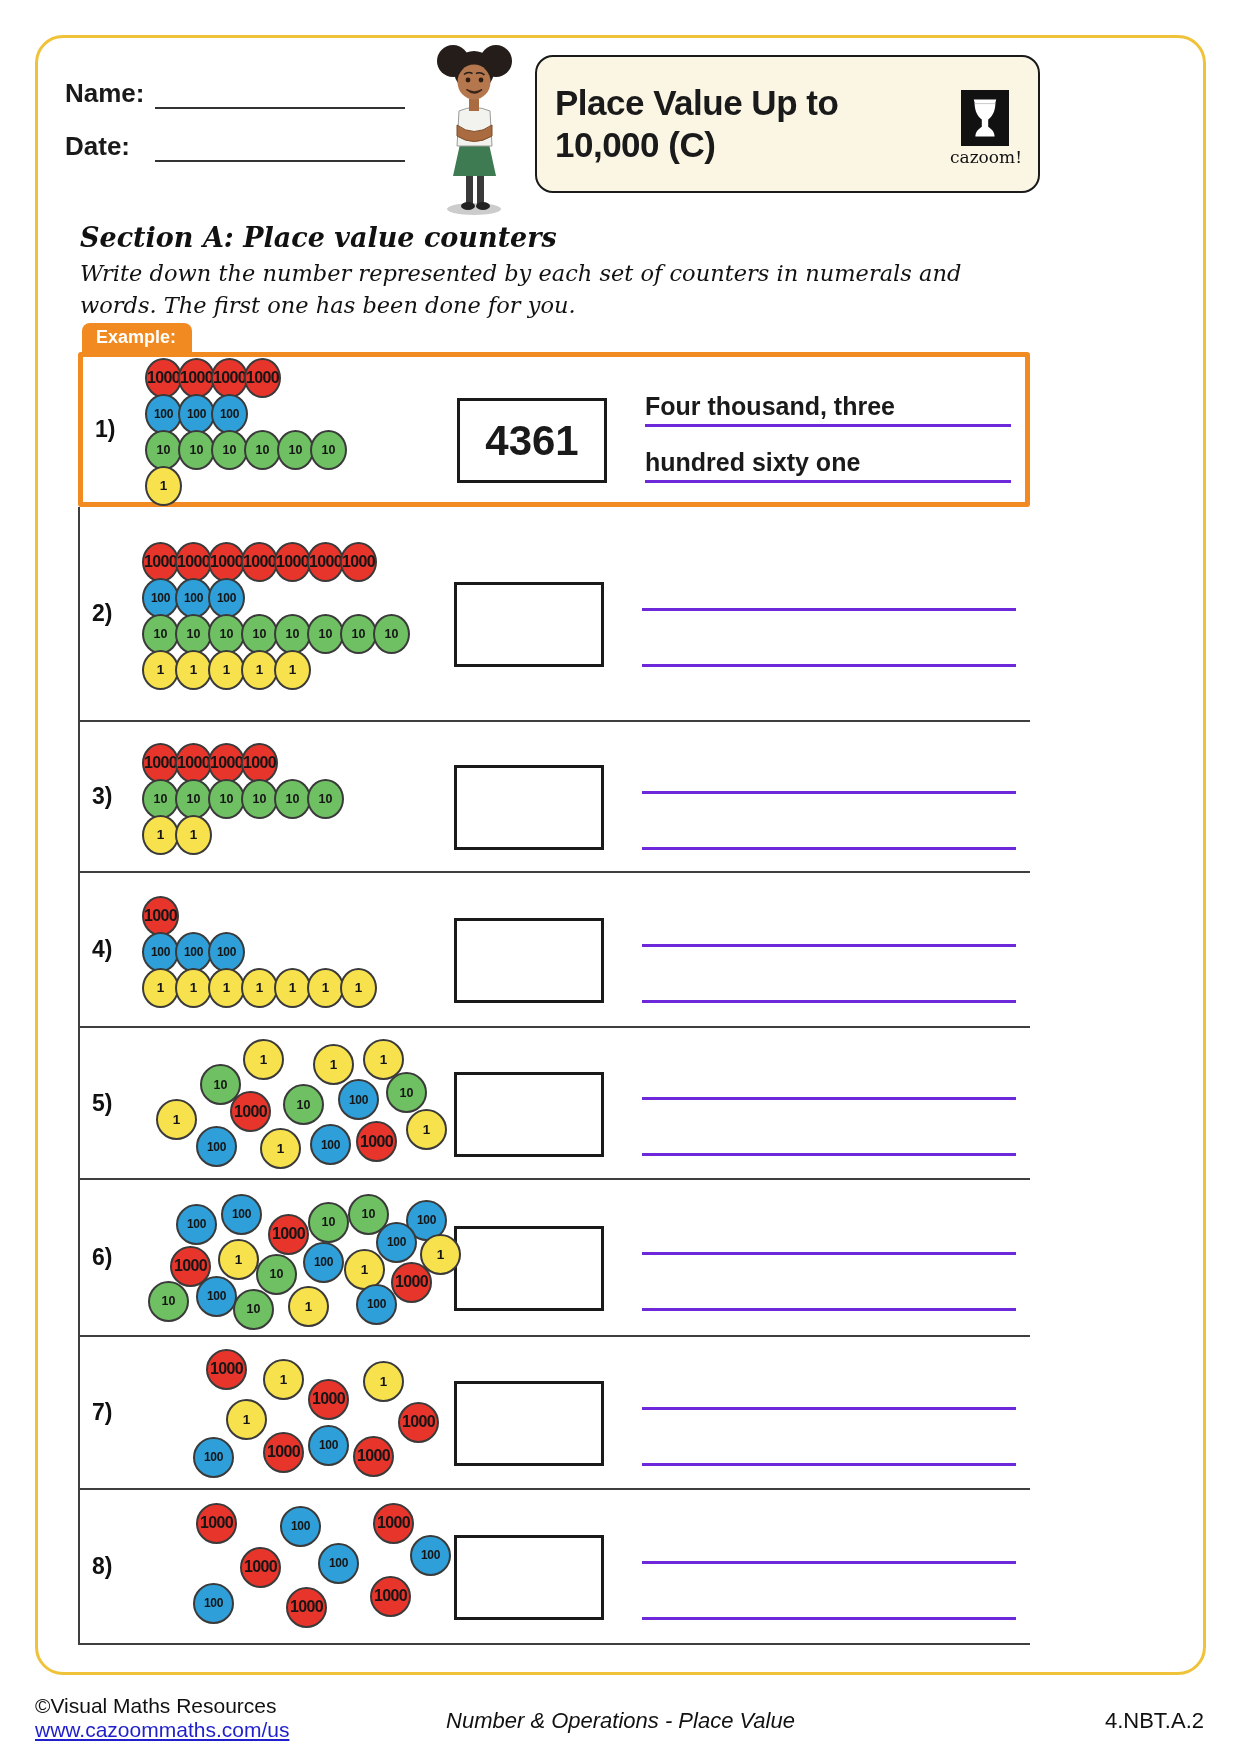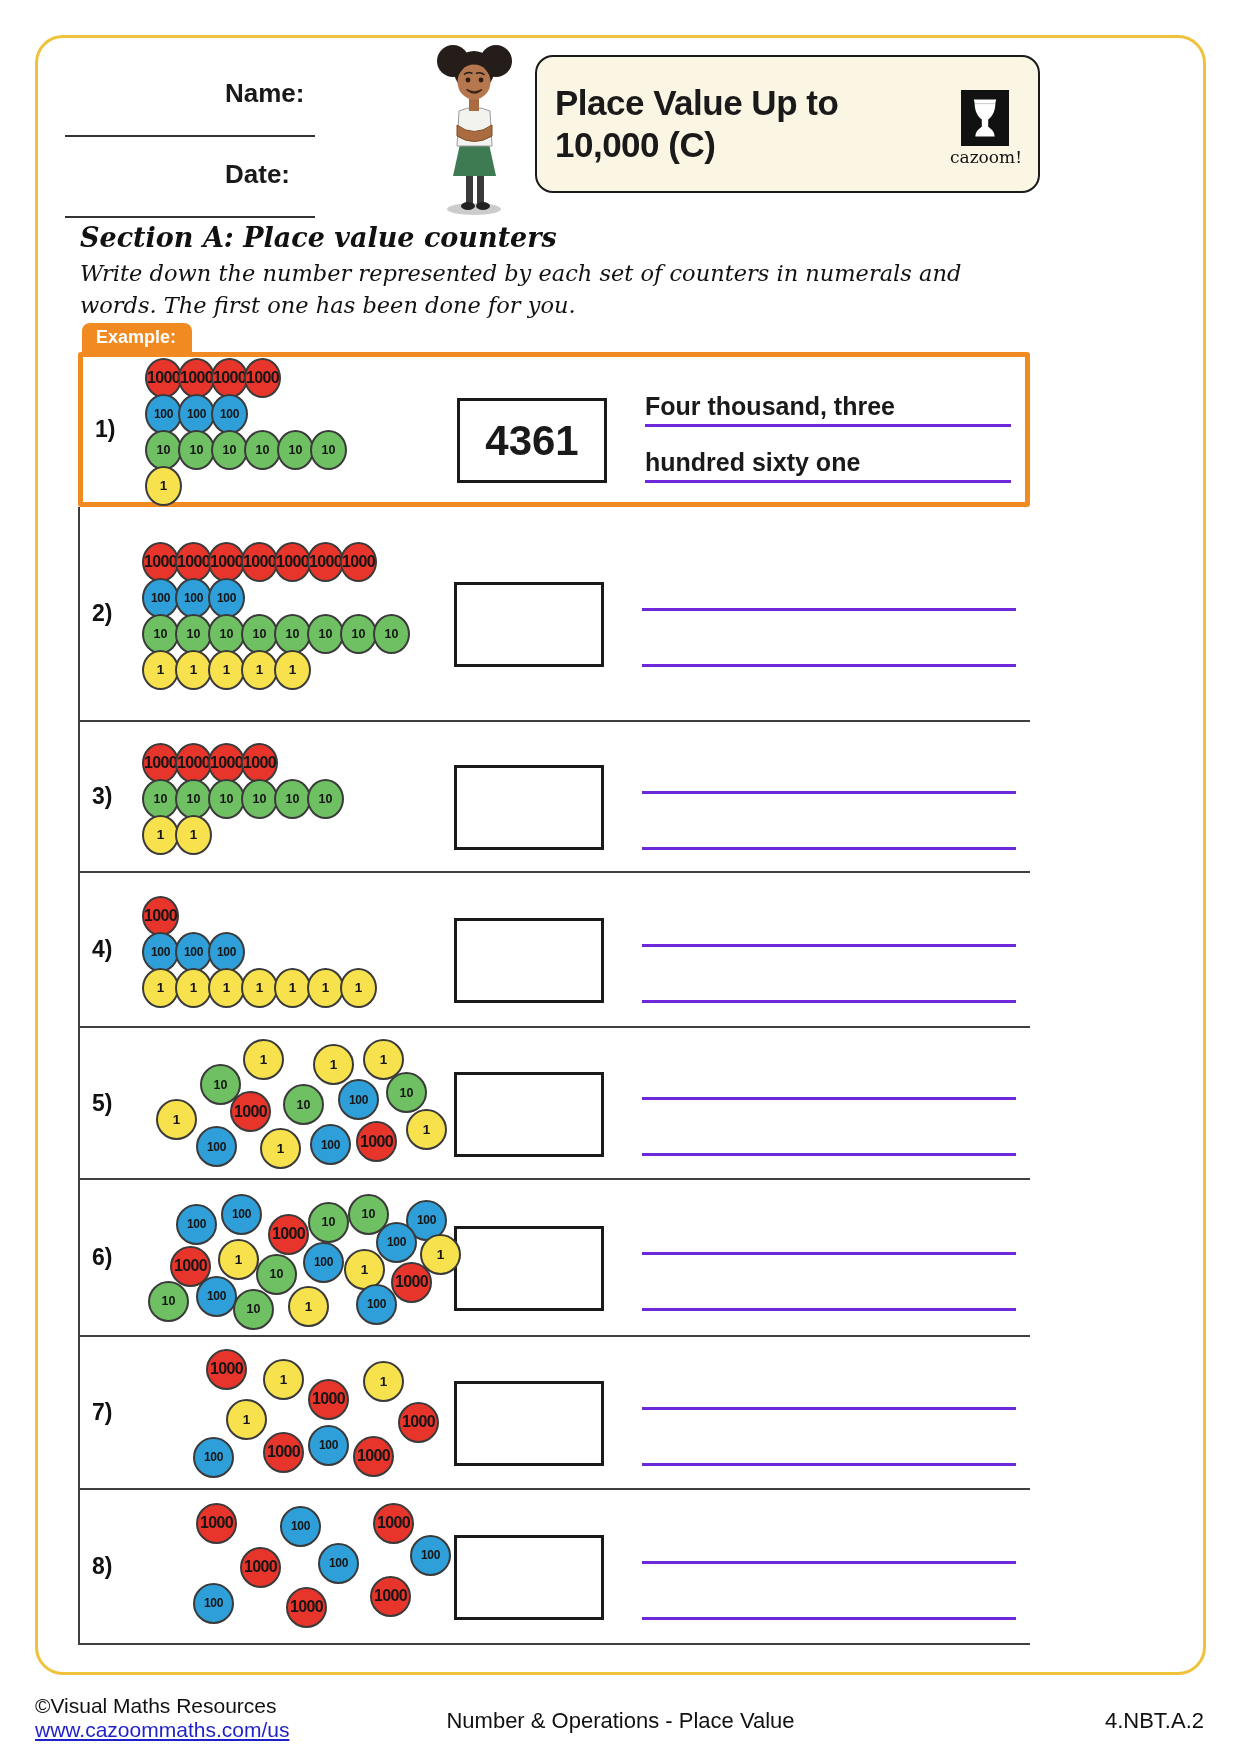--- a/index.html
+++ b/index.html
@@ -4,21 +4,21 @@
 <style>
   * { margin:0; padding:0; box-sizing:border-box; }
   body { background:#fff; font-family:"Liberation Sans", sans-serif; }
   .page { position:relative; width:1241px; height:1754px; background:#fff; overflow:hidden; }
 
   .frame { position:absolute; left:35px; top:35px; width:1171px; height:1640px;
            border:3px solid #F0C23A; border-radius:28px; }
 
   
   .name-date { position:absolute; left:65px; top:78px; font-weight:bold; font-size:26px; color:#1a1a1a; }
-  .nd-row { margin-bottom:22px; display:flex; align-items:flex-end;flex-direction:column; }
+  .nd-row { margin-bottom:22px; display:flex; align-items:flex-end; }
   .nd-label { width:90px; }
   .write-line { display:inline-block; width:250px; border-bottom:2.5px solid #333; height:28px; }
 
   .girl { position:absolute; left:425px; top:42px; }
 
   .title-box { position:absolute; left:535px; top:55px; width:505px; height:138px;
                background:#FBF6E4; border:2.5px solid #1a1a1a; border-radius:18px;
                display:flex; align-items:center; padding:0 18px; }
   .title-text { font-weight:bold; font-size:35px; line-height:1.2; color:#1a1a1a; letter-spacing:-0.5px; flex:1; }
   .logo { width:70px; text-align:center; margin-top:8px; }
@@ -62,21 +62,21 @@
   .scatter-canvas .counter { position:absolute; width:41px; height:41px; }
   .v1000 { font-size:16px; letter-spacing:-0.6px; }
   .v100 { font-size:12px; letter-spacing:-0.3px; }
   .v10 { font-size:12.5px; }
   .v1 { font-size:13.5px; }
 
   
   .footer { position:absolute; left:35px; top:1694px; width:1171px; }
   .footer-left { position:absolute; left:0; top:0; font-size:21px; color:#111; }
   .footer-link { color:#1F1FCB; text-decoration:underline; cursor:pointer; }
-  .footer-center { position:absolute; left:0; width:100%; text-align:center; top:14px; font-size:22px; color:#111; }
+  .footer-center { position:absolute; left:0; width:100%; text-align:center; top:14px; font-size:22px; color:#111;font-style:italic; }
   .footer-right { position:absolute; right:2px; top:14px; font-size:22px; color:#111; }
 </style>
 </head>
 <body>
 
 <div class="page">
   <div class="frame"></div>
 
   <div class="name-date">
     <div class="nd-row">

